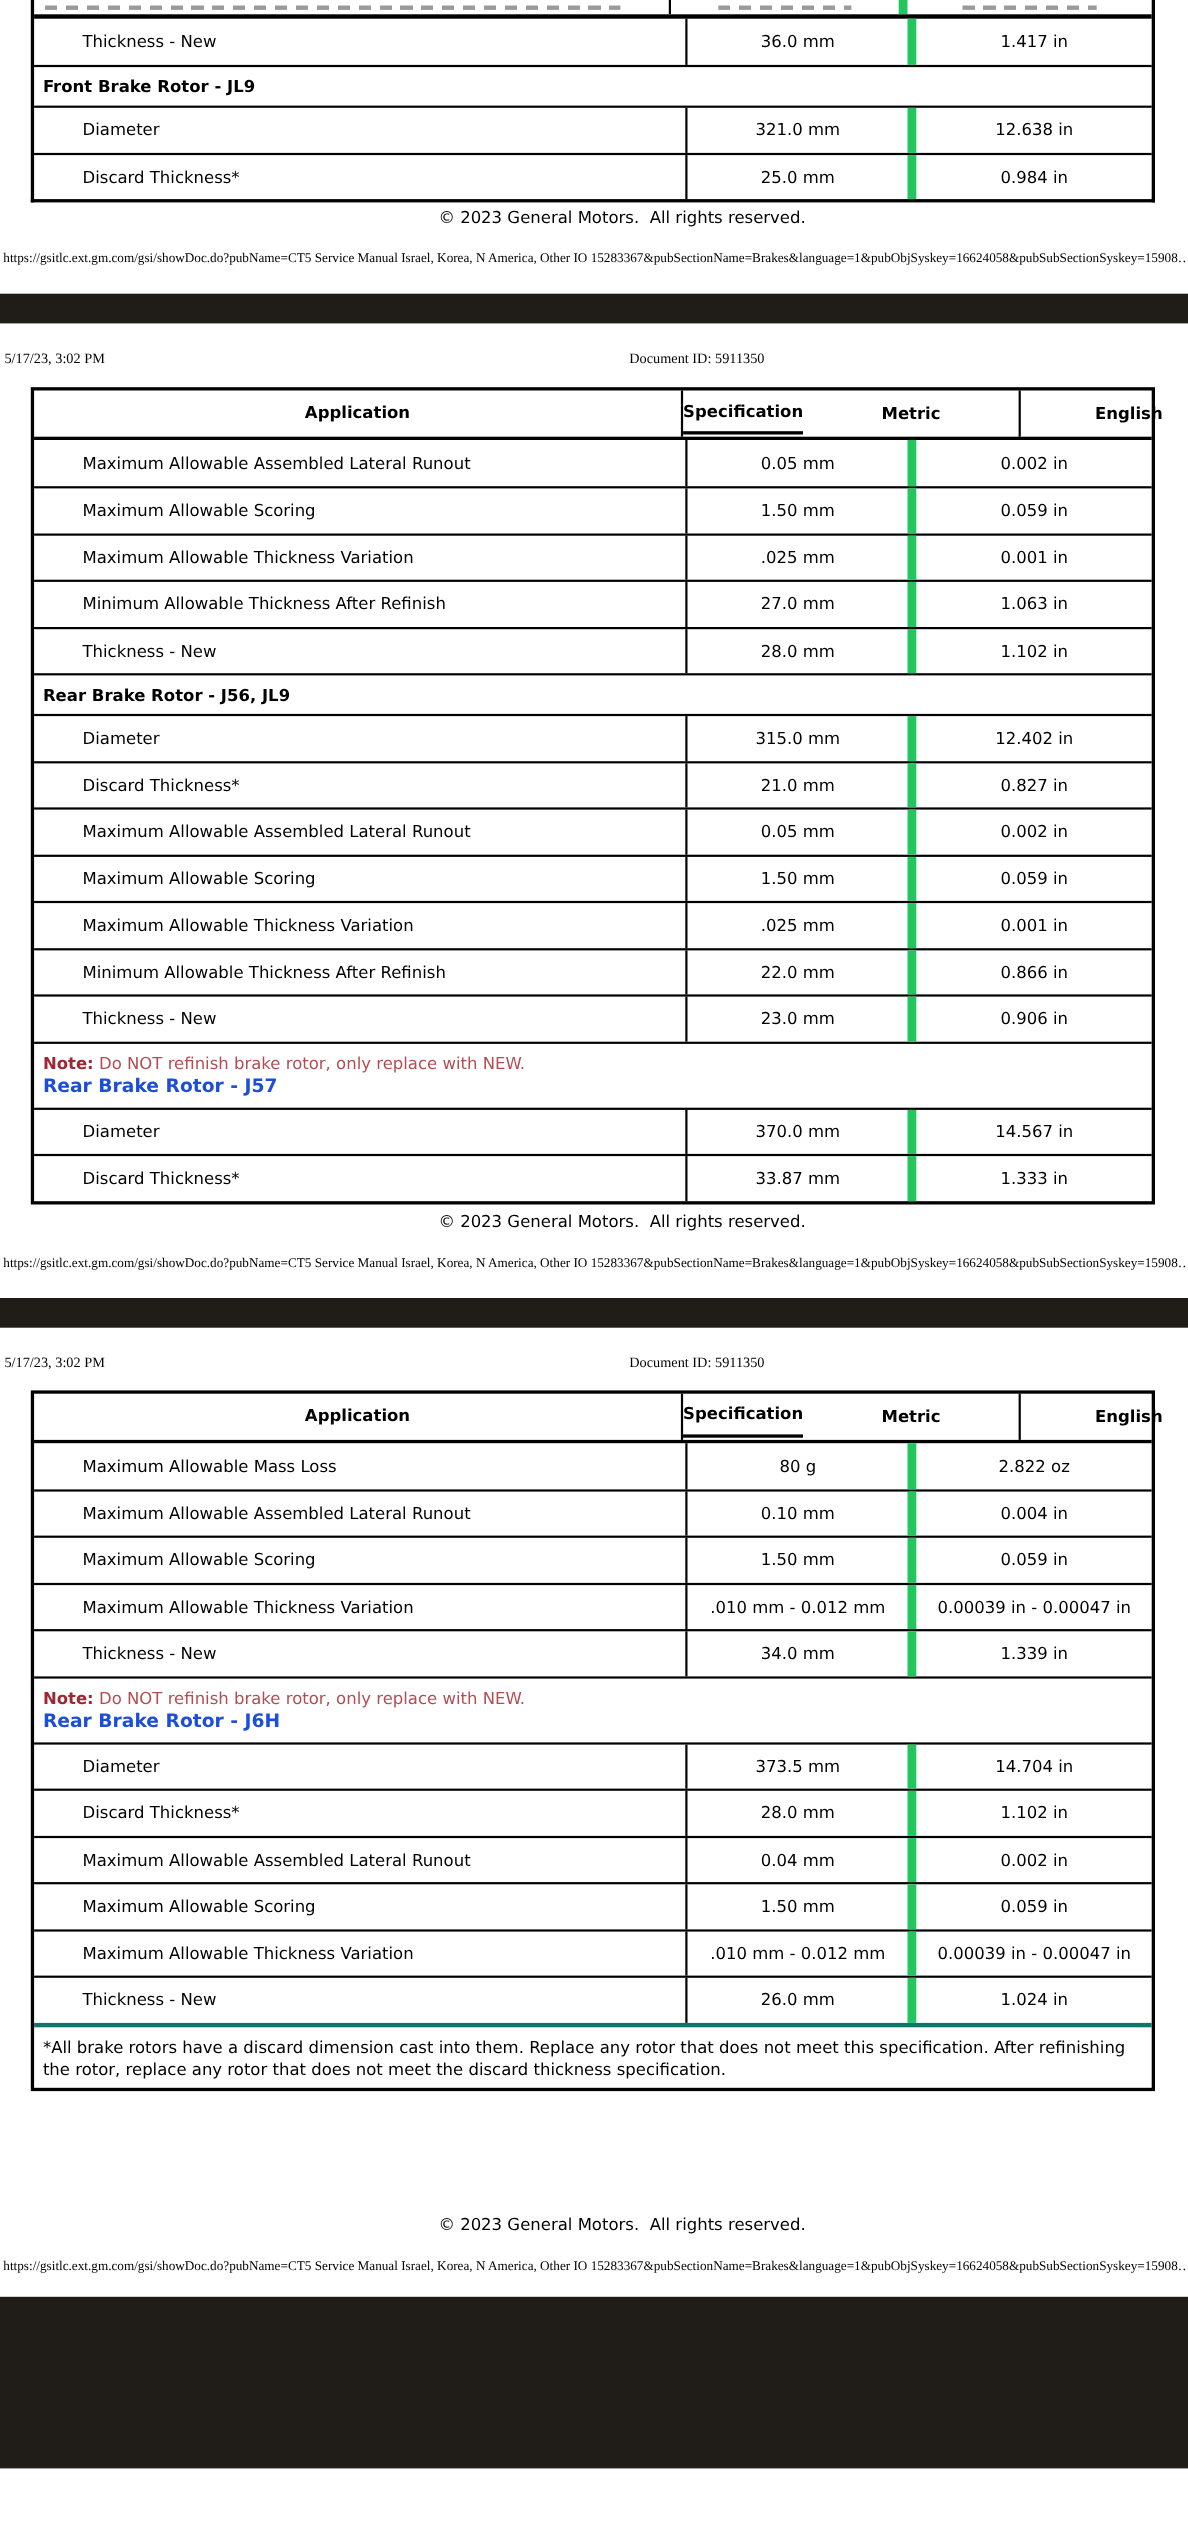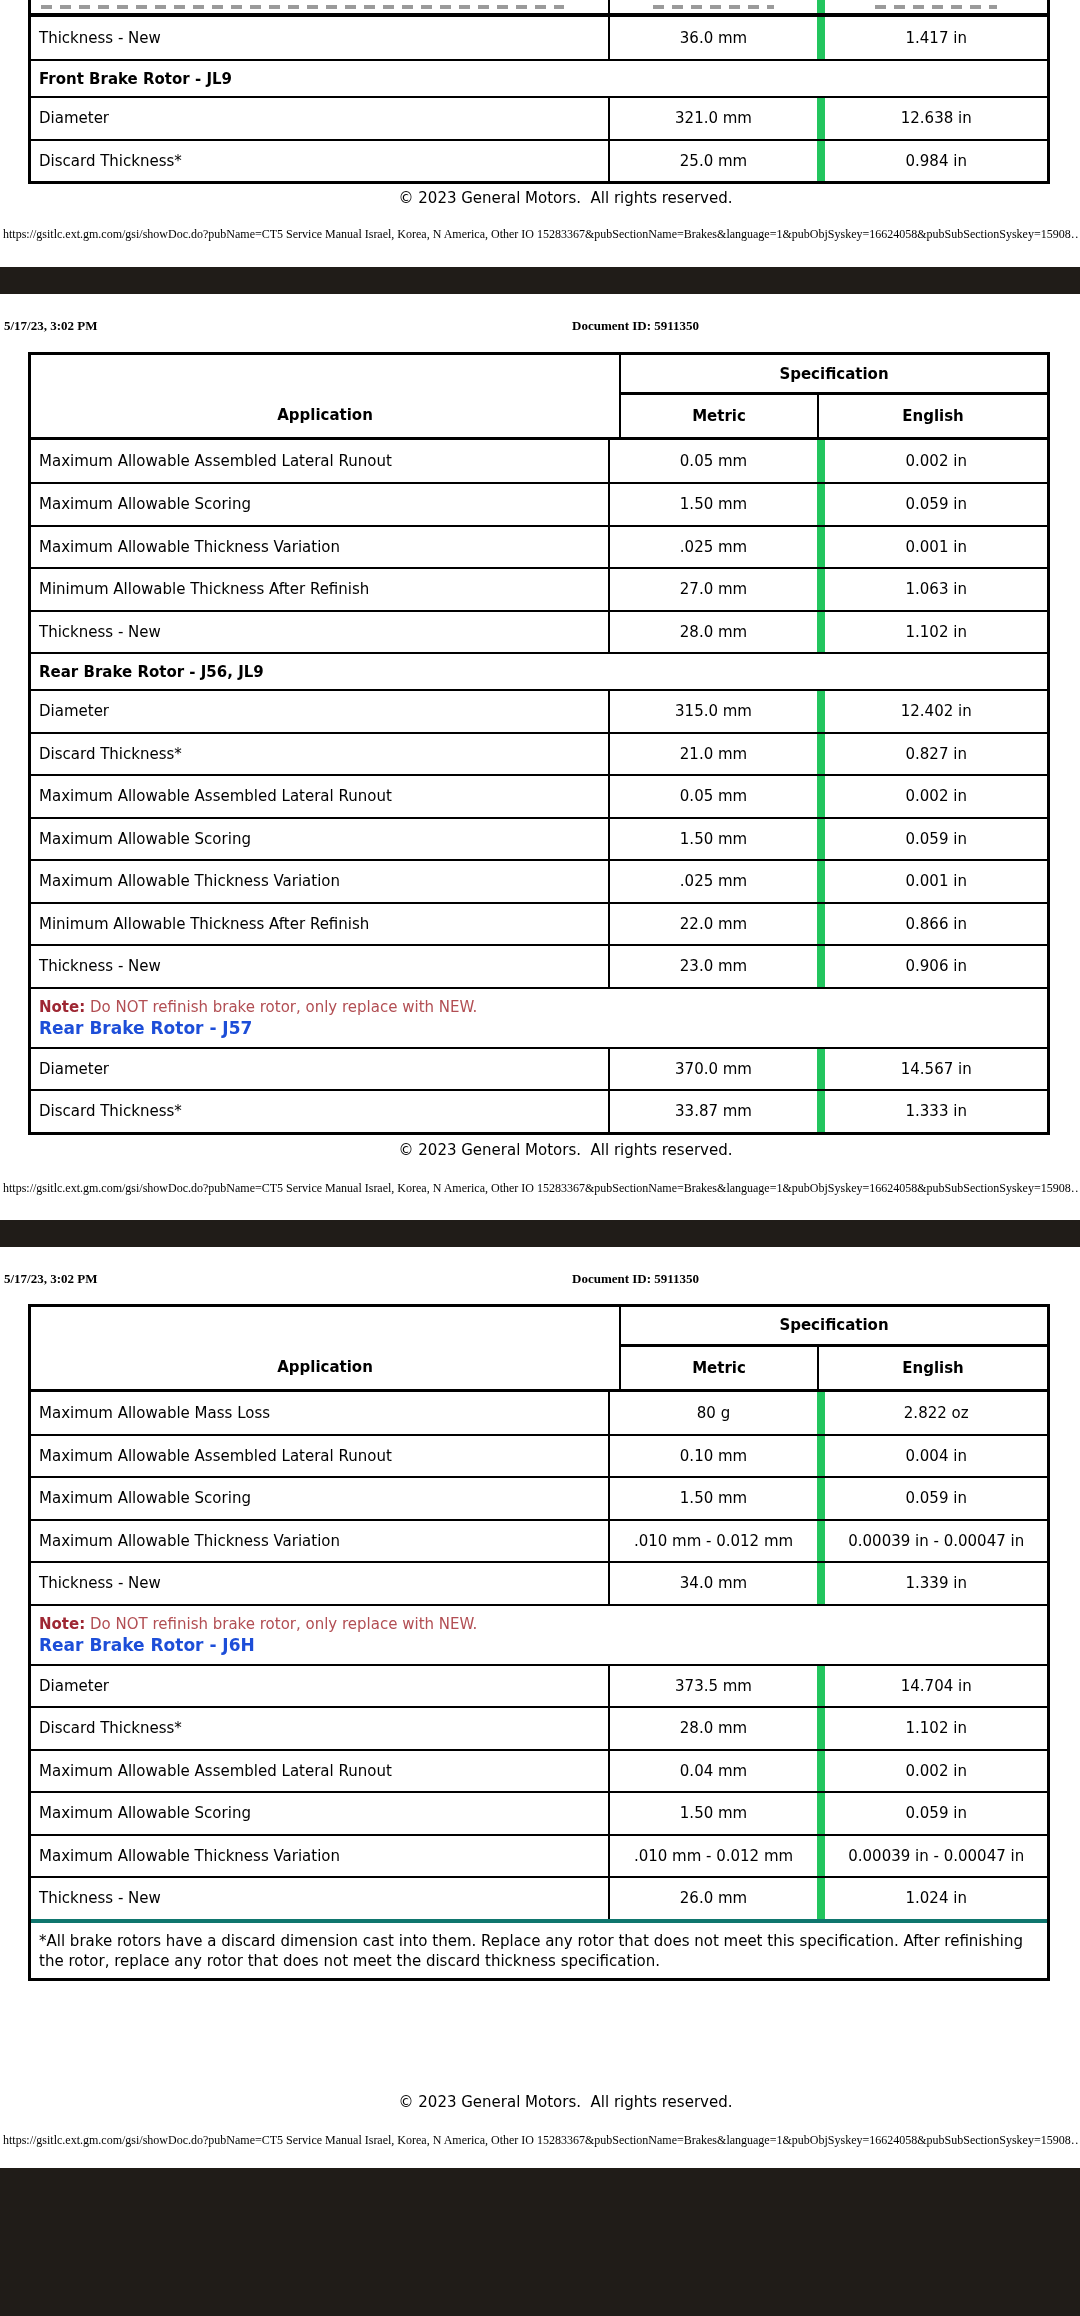--- a/index.html
+++ b/index.html
@@ -7,21 +7,21 @@
     width:1080px;height:2316px;overflow:hidden;position:relative;
     background:#ffffff;color:#000;
     font-family:"DejaVu Sans","Liberation Sans",sans-serif;
   }
   
   .doc-table{
     margin-left:28px;width:1022px;box-sizing:border-box;
     border:3px solid #000;background:#fff;
   }
   .doc-table.cut-top{border-top:none;}
-  .tr{display:flex;align-items:stretch;border-top:2px solid #000;}
+  .tr{display:flex;align-items:stretch;border-top:2px solid #000;padding-left:36px;}
   .tr.first{border-top:none;}
   .td{box-sizing:border-box;display:flex;align-items:center;font-size:15px;}
   .c1{width:588px;padding-left:8px;}
   .c2{width:214px;justify-content:center;border-left:2px solid #000;}
   .c3{width:234px;justify-content:center;border-left:8px solid #22c55e;}
   .h-data{height:40.5px;}
   .tr.first .td{height:42px;}
   .sec-row{
     border-top:2px solid #000;height:37px;box-sizing:border-box;
     display:flex;align-items:center;padding-left:8px;
@@ -37,21 +37,21 @@
   .foot-row{
     border-top:4px solid #0f766e;height:59px;box-sizing:border-box;
     padding:8px 10px 0 8px;font-size:15px;line-height:20px;
   }
   
   .thead{display:flex;border-bottom:3px solid #000;}
   .th-left{
     width:588px;box-sizing:border-box;display:flex;align-items:flex-end;
     justify-content:center;padding-bottom:13px;font-weight:bold;font-size:15px;
   }
-  .th-right{width:428px;box-sizing:border-box;border-left:2px solid #000;display:flex;flex-direction:column;}
+  .th-right{width:428px;box-sizing:border-box;border-left:2px solid #000;display:flex;}
   .spec-cell{
     height:37px;border-bottom:3px solid #000;display:flex;
     align-items:center;justify-content:center;font-weight:bold;font-size:15px;
   }
   .mx{display:flex;height:42px;}
   .m-cell{width:196px;display:flex;align-items:center;justify-content:center;font-weight:bold;font-size:15px;}
   .e-cell{flex:1;border-left:2px solid #000;}
   
   .clipped-row{display:flex;height:13px;border-bottom:4px solid #000;overflow:hidden;}
   .clip-c{box-sizing:border-box;display:flex;justify-content:center;}
@@ -69,21 +69,21 @@
     font-family:"Liberation Serif","DejaVu Serif",serif;font-size:12px;line-height:15px;
     white-space:nowrap;padding-left:3px;
   }
   .pg-head{position:relative;height:17px;font-family:"Liberation Serif","DejaVu Serif",serif;font-size:13px;}
   .datetime{position:absolute;left:4px;top:0;}
   .docid{position:absolute;left:572px;top:0;}
   .sep-bar{width:1080px;height:27px;background:#201C18;}
   .bottom-block{width:1080px;height:156px;background:#201C18;}
   
   .mt-cr1{margin-top:5px;}   .mt-url1{margin-top:20px;} .mt-bar1{margin-top:25px;}
-  .mt-head{margin-top:24px;font-weight:bold;} .mt-tbl2{margin-top:17px;}
+  .mt-head{margin-top:24px;} .mt-tbl2{margin-top:17px;}
   .mt-cr2{margin-top:6px;}   .mt-url2{margin-top:22px;} .mt-bar2{margin-top:24px;}
   .mt-tbl3{margin-top:16px;}
   .mt-cr3{margin-top:112px;} .mt-url3{margin-top:22px;} .mt-blk{margin-top:20px;}
 </style>
 </head>
 <body>
 
 <div>
   <div class="doc-table cut-top">
 

